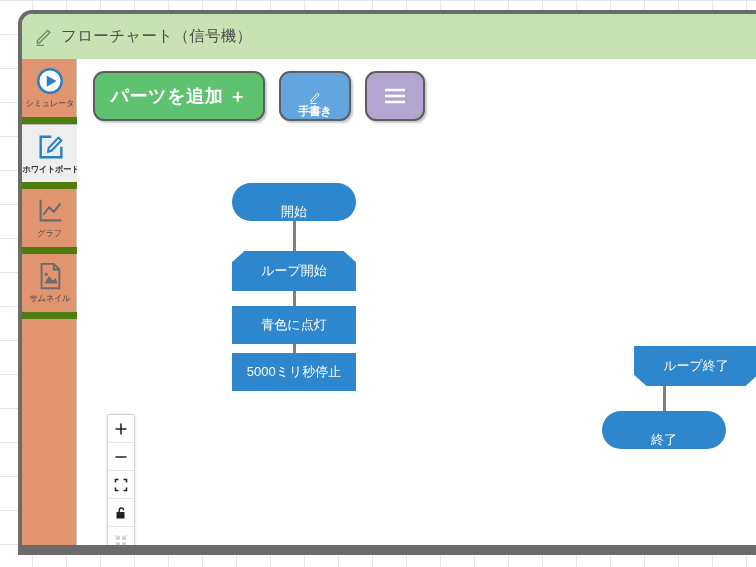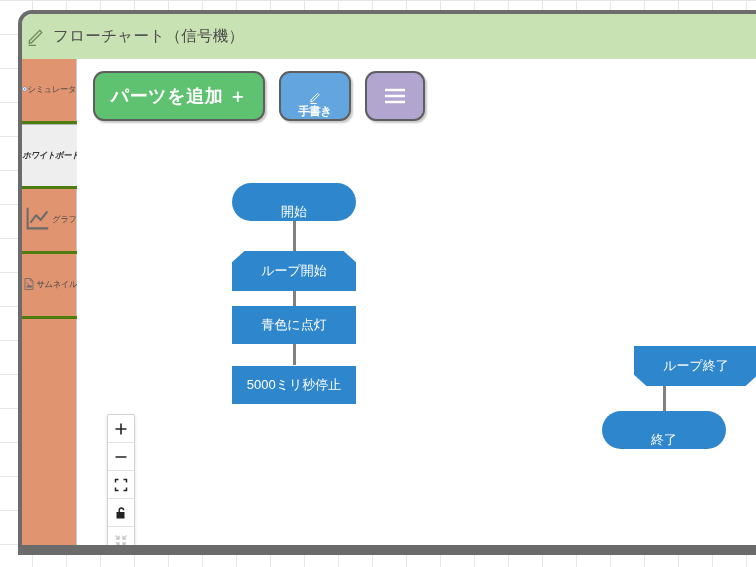--- a/index.html
+++ b/index.html
@@ -44,21 +44,21 @@
 
   
   #title-bar {
     position: absolute;
     left: 0; top: 0;
     width: 100%;
     height: 45px;
     background: #c9e2b3;
     display: flex;
     align-items: center;
-    padding-left: 4px;
+    padding-left: 12px;
     box-sizing: border-box;
   }
   #pencil-title-icon {
     width: 20px; height: 20px;
     margin-right: 7px;
     flex: none;
   }
   #title-text {
     font-size: 15.5px;
     color: #4d4d4d;
@@ -83,32 +83,31 @@
     height: 100%;
     background: #e09470;
     border-right: 1px solid #c8c8c8;
     box-sizing: border-box;
   }
   .side-item {
     position: relative;
     width: 55px;
     height: 65px;
     display: flex;
-    flex-direction: row;
+    flex-direction: column;
     align-items: center;
     justify-content: center;
     box-sizing: border-box;
-    border-bottom: 3px solid #4d7c0f;
+    border-bottom: 7px solid #4d7c0f;
     cursor: pointer;
   }
   .side-item.active {
     background: #eeeeee;
     width: 58px;
     border-top: 1px solid #b8b8b8;
-    font-style: italic;
   }
   .side-icon {
     width: 30px; height: 30px;
     display: block;
     margin-bottom: 2px;
   }
   .side-label {
     font-size: 8.5px;
     color: #4a4a4a;
     white-space: nowrap;
@@ -324,21 +323,21 @@
       </div>
 
       <div class="node loop-start" style="left:155px; top:192px; width:124px; height:40px;">
         <span>ループ開始</span>
       </div>
 
       <div class="node rect" style="left:155px; top:247px; width:124px; height:38px;">
         <span>青色に点灯</span>
       </div>
 
-      <div class="node rect" style="left:155px; top:307px; width:124px; height:38px;">
+      <div class="node rect" style="left:155px; top:294px; width:124px; height:38px;">
         <span>5000ミリ秒停止</span>
       </div>
 
       <div class="node loop-end" style="left:525px; top:287px; width:124px; height:40px;margin-left:32px;">
         <span>ループ終了</span>
       </div>
 
       <div class="node pill" style="left:525px; top:352px; width:124px; height:38px;">
         <span>終了</span>
       </div>

